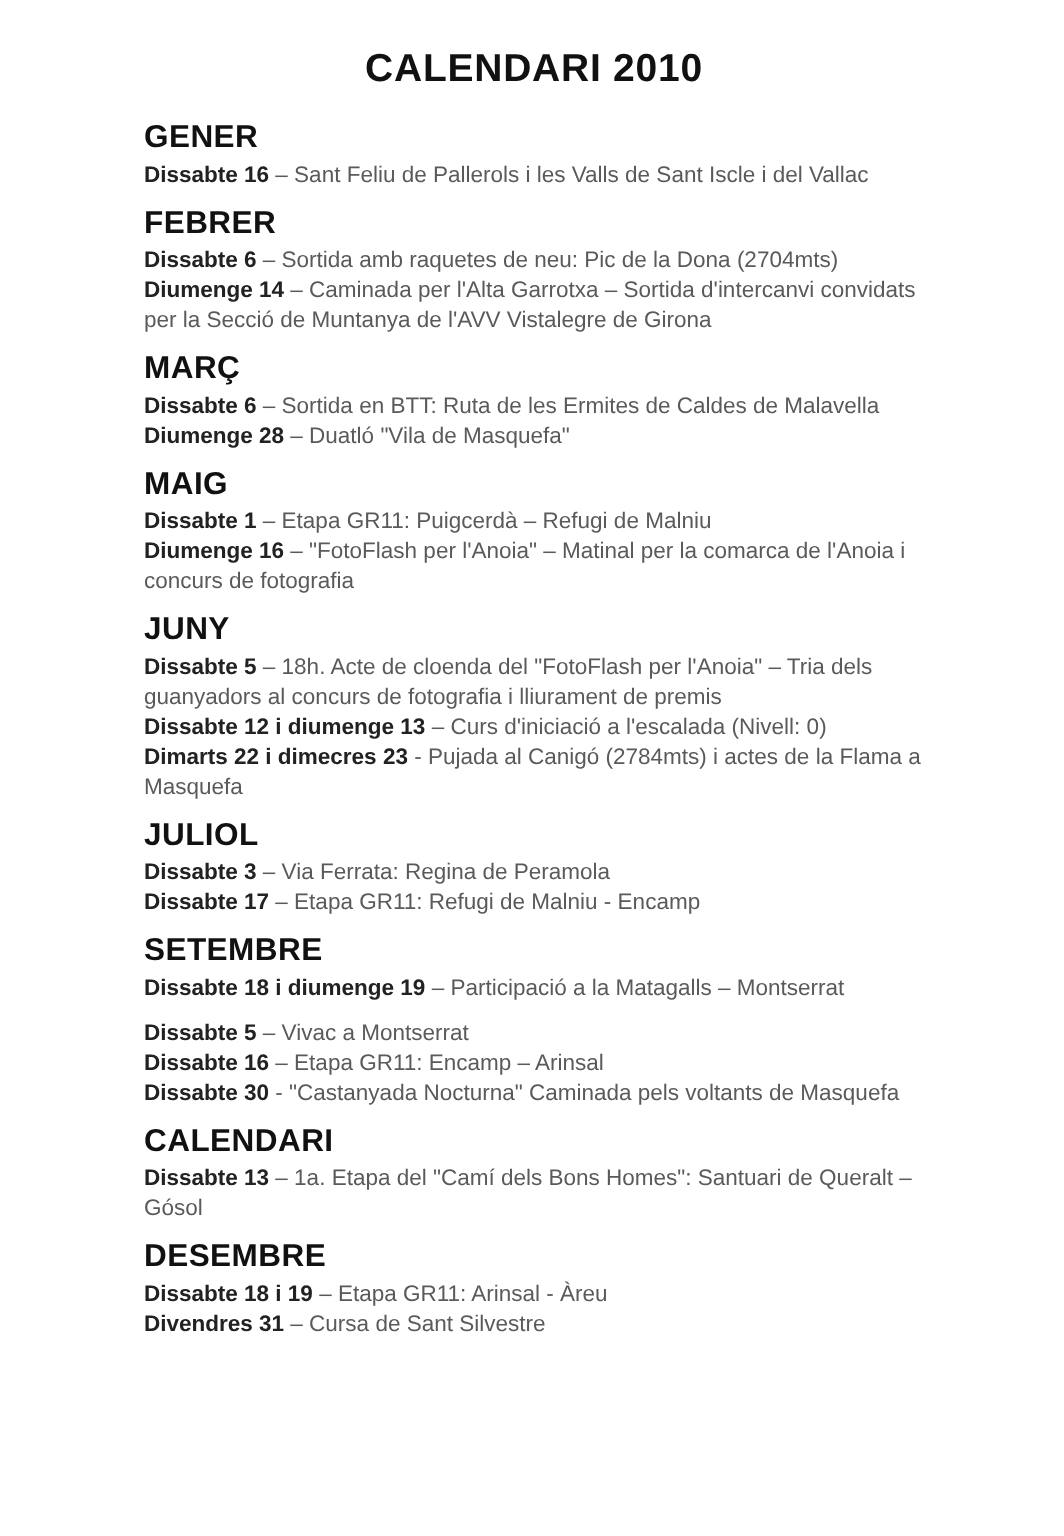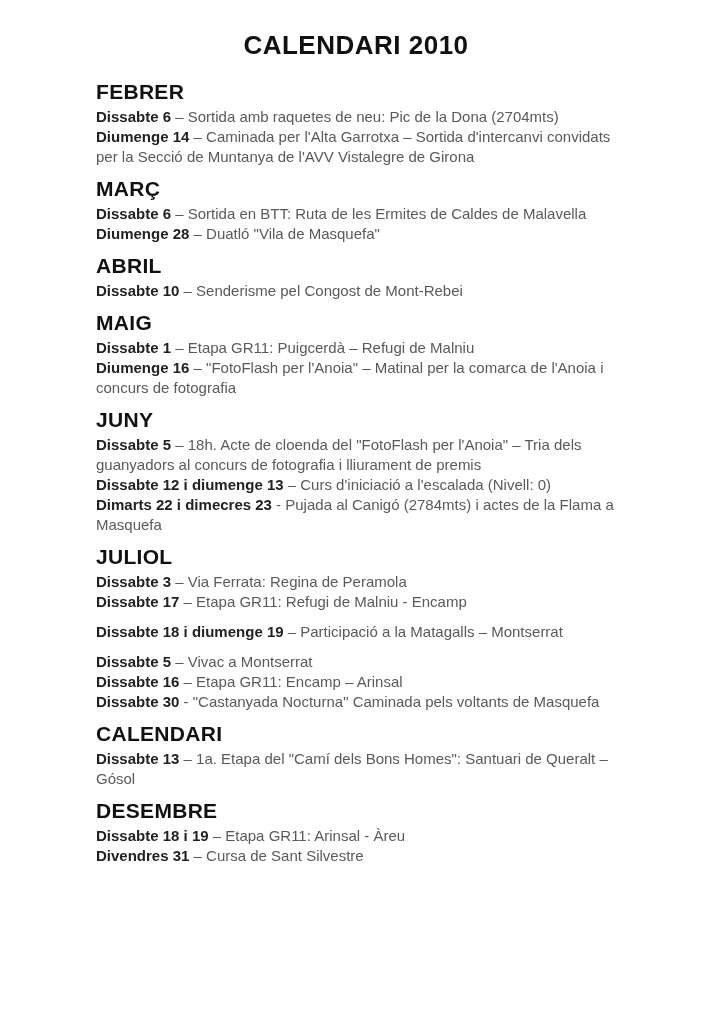--- a/index.html
+++ b/index.html
@@ -55,42 +55,42 @@
     color: #222222;
   }
 </style>
 </head>
 <body>
 
 <div class="page">
   <div class="content-col">
     <h1 class="title">CALENDARI 2010</h1>
     <div id="months" class="months">
+  <section class="month">
+    <h2>GENER</h2>
+
+  <p class="event"><b class="date">Dissabte 16</b> <span class="desc">– Sant Feliu de Pallerols i les Valls de Sant Iscle i del Vallac</span></p>
+</section>
 
   <section class="month">
     <h2>FEBRER</h2>
 
   <p class="event"><b class="date">Dissabte 6</b> <span class="desc">– Sortida amb raquetes de neu: Pic de la Dona (2704mts)</span></p>
 
   <p class="event"><b class="date">Diumenge 14</b> <span class="desc">– Caminada per l'Alta Garrotxa – Sortida d'intercanvi convidats per la Secció de Muntanya de l'AVV Vistalegre de Girona</span></p>
 </section>
 
   <section class="month">
     <h2>MARÇ</h2>
 
   <p class="event"><b class="date">Dissabte 6</b> <span class="desc">– Sortida en BTT: Ruta de les Ermites de Caldes de Malavella</span></p>
 
   <p class="event"><b class="date">Diumenge 28</b> <span class="desc">– Duatló "Vila de Masquefa"</span></p>
 </section>
 
-  <section class="month">
-    <h2>ABRIL</h2>
-
-  <p class="event"><b class="date">Dissabte 10</b> <span class="desc">– Senderisme pel Congost de Mont-Rebei</span></p>
-</section>
 
   <section class="month">
     <h2>MAIG</h2>
 
   <p class="event"><b class="date">Dissabte 1</b> <span class="desc">– Etapa GR11: Puigcerdà – Refugi de Malniu</span></p>
 
   <p class="event"><b class="date">Diumenge 16</b> <span class="desc">– "FotoFlash per l'Anoia" – Matinal per la comarca de l'Anoia i concurs de fotografia</span></p>
 </section>
 
   <section class="month">
@@ -106,20 +106,21 @@
   <section class="month">
     <h2>JULIOL</h2>
 
   <p class="event"><b class="date">Dissabte 3</b> <span class="desc">– Via Ferrata: Regina de Peramola</span></p>
 
   <p class="event"><b class="date">Dissabte 17</b> <span class="desc">– Etapa GR11: Refugi de Malniu - Encamp</span></p>
 
 </section>
 
   <section class="month">
+    <h2>SETEMBRE</h2>
 
   <p class="event"><b class="date">Dissabte 18 i diumenge 19</b> <span class="desc">– Participació a la Matagalls – Montserrat</span></p>
 </section>
 
   <section class="month">
 
   <p class="event"><b class="date">Dissabte 5</b> <span class="desc">– Vivac a Montserrat</span></p>
 
   <p class="event"><b class="date">Dissabte 16</b> <span class="desc">– Etapa GR11: Encamp – Arinsal</span></p>
 

